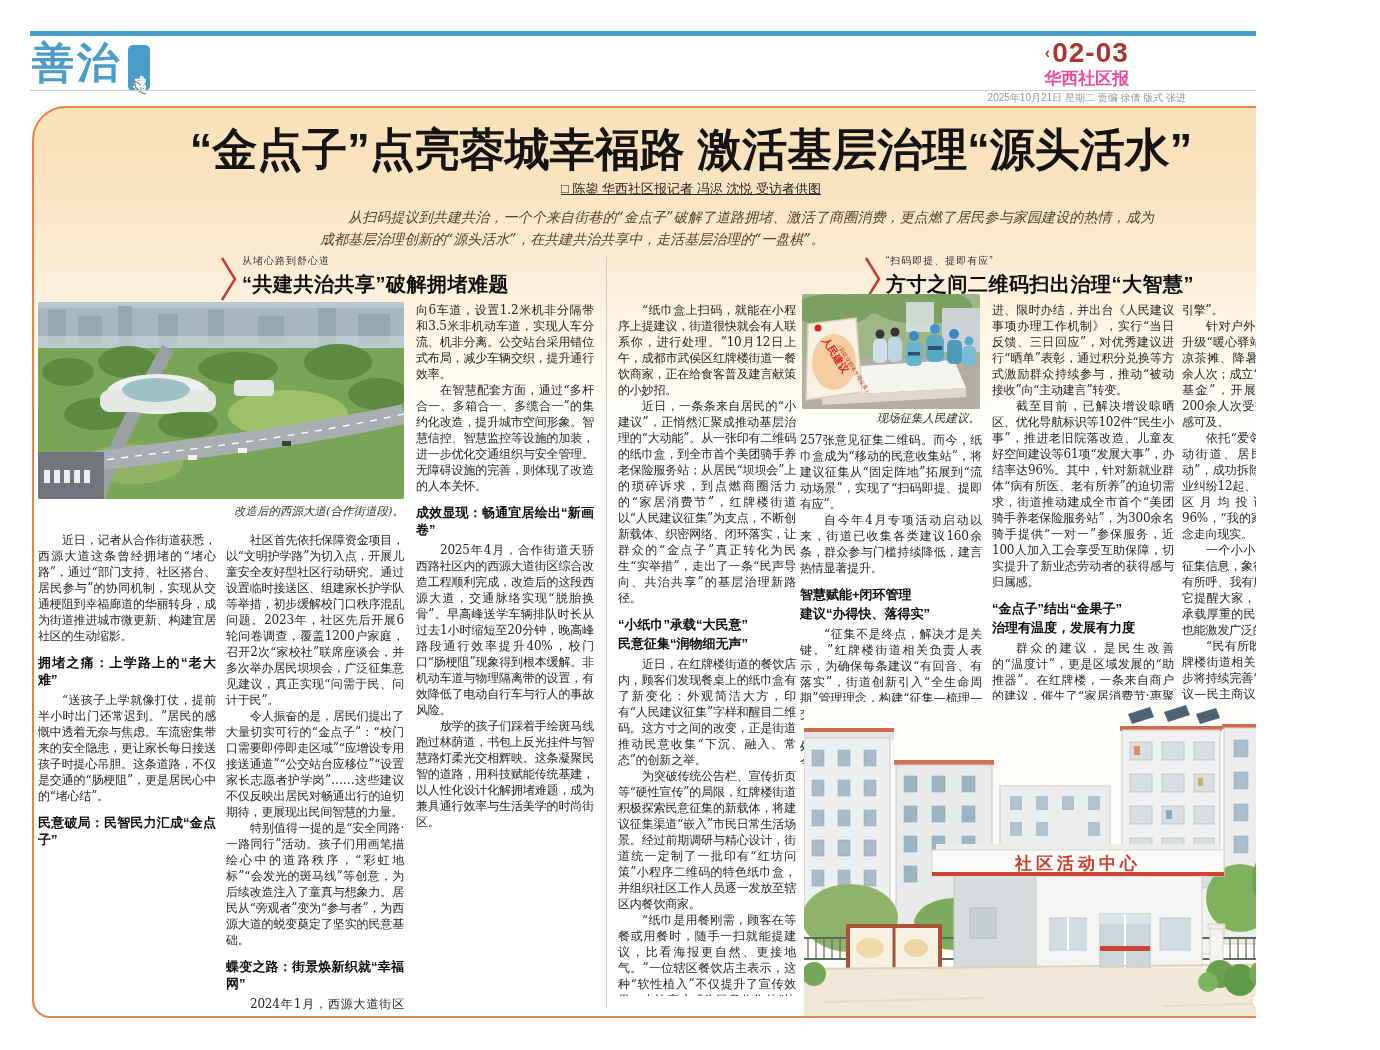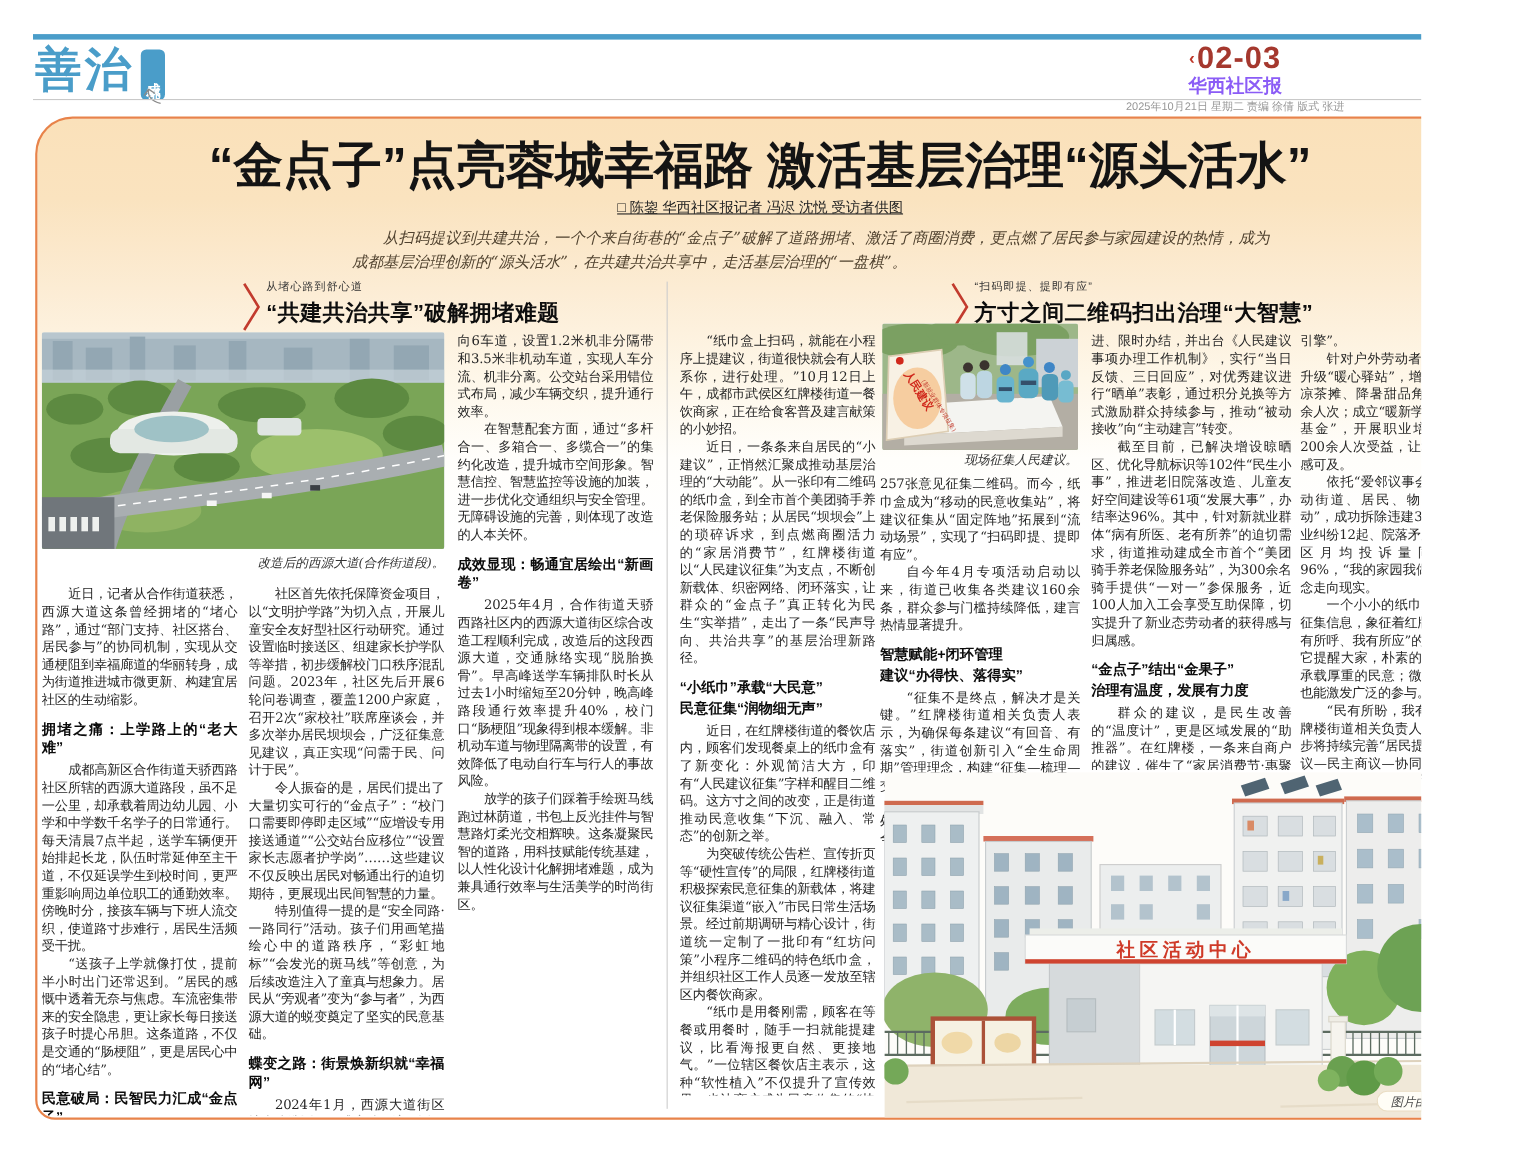--- a/index.html
+++ b/index.html
@@ -1,32 +1,32 @@
 <!DOCTYPE html>
 <html><head>
 <meta charset="utf-8">
 <style>
   html,body{margin:0;padding:0;background:#ffffff;}
   .page{position:relative;width:1256px;height:1050px;background:#fff;overflow:hidden;
-        font-family:"Liberation Sans",sans-serif;color:#222;padding-left:36px;}
+        font-family:"Liberation Sans",sans-serif;color:#222;}
   .topbar{position:absolute;left:30px;top:31px;width:1322px;height:5px;background:#4a9dc9;}
   .header-rule{position:absolute;left:30px;top:90px;width:1322px;height:1px;background:#c9c9c9;}
 
   .brand{position:absolute;left:32px;top:42px;display:flex;align-items:flex-start;}
   .brand-main{font-family:"DejaVu Serif",serif;font-weight:bold;font-size:42px;line-height:1;
               color:#4a9dc9;letter-spacing:3px;}
   .brand-badge{margin-left:6px;margin-top:3px;width:22px;height:46px;background:#4a9dc9;color:#fff;
                border-radius:5px;writing-mode:vertical-rl;text-orientation:upright;font-size:13px;
                font-weight:bold;display:flex;align-items:center;justify-content:center;letter-spacing:3px;}
   .brand-doodle{position:absolute;left:128px;top:78px;}
 
   .pageinfo{position:absolute;right:70px;top:38px;text-align:center;line-height:1.1;}
   .pagenum{font-size:28px;font-weight:bold;color:#a5382e;letter-spacing:1px;}
   .pagenum .pfx{font-size:16px;font-weight:bold;color:#c0392b;vertical-align:4px;margin-right:1px;}
-  .masthead{font-size:17px;font-weight:bold;color:#8b5cf6;margin-top:1px;}
+  .masthead{font-size:17px;font-weight:bold;color:#ec4899;margin-top:1px;}
   .dateline{font-size:10px;color:#979797;margin-top:4px;}
   .qr{position:absolute;left:1318px;top:40px;}
 
   .panel{position:absolute;left:32px;top:106px;width:1318px;height:912px;box-sizing:border-box;
          border:2px solid #e8834a;border-radius:34px 18px 34px 18px;overflow:hidden;
          background:linear-gradient(180deg,#fae1ba 0%,#fae3bf 8%,#fcecd4 17%,#fef7e9 26%,#fffefb 34%,#ffffff 42%);}
 
   .headline{position:absolute;left:0;right:0;top:12px;margin:0;text-align:center;
             font-size:45px;font-weight:bold;color:#141414;letter-spacing:0;}
   .byline{position:absolute;left:0;right:0;top:72px;text-align:center;font-size:13px;color:#222;text-decoration:underline;}
@@ -181,21 +181,20 @@
           <rect x="200" y="146" width="9" height="5" fill="#f5f5f5"></rect>
           <rect x="244" y="139" width="9" height="5" fill="#3a3f44"></rect>
         </g>
       </svg>
     </div>
     <div class="caption" style="left:4px;top:396px;width:366px;">改造后的西源大道(合作街道段)。</div>
 
     <div class="col" style="left:4px;top:424px;height:482px;">
         <p>近日，记者从合作街道获悉，西源大道这条曾经拥堵的“堵心路”，通过“部门支持、社区搭台、居民参与”的协同机制，实现从交通梗阻到幸福廊道的华丽转身，成为街道推进城市微更新、构建宜居社区的生动缩影。</p>
         <h4>拥堵之痛：上学路上的“老大难”</h4>
-        <p>成都高新区合作街道天骄西路社区所辖的西源大道路段，虽不足一公里，却承载着周边幼儿园、小学和中学数千名学子的日常通行。每天清晨7点半起，送学车辆便开始排起长龙，队伍时常延伸至主干道，不仅延误学生到校时间，更严重影响周边单位职工的通勤效率。傍晚时分，接孩车辆与下班人流交织，使道路寸步难行，居民生活频受干扰。</p>
         <p>“送孩子上学就像打仗，提前半小时出门还常迟到。”居民的感慨中透着无奈与焦虑。车流密集带来的安全隐患，更让家长每日接送孩子时提心吊胆。这条道路，不仅是交通的“肠梗阻”，更是居民心中的“堵心结”。</p>
         <h4>民意破局：民智民力汇成“金点子”</h4>
       </div>
     <div class="col" style="left:192px;top:424px;height:482px;">
         <p>社区首先依托保障资金项目，以“文明护学路”为切入点，开展儿童安全友好型社区行动研究。通过设置临时接送区、组建家长护学队等举措，初步缓解校门口秩序混乱问题。2023年，社区先后开展6轮问卷调查，覆盖1200户家庭，召开2次“家校社”联席座谈会，并多次举办居民坝坝会，广泛征集意见建议，真正实现“问需于民、问计于民”。</p>
         <p>令人振奋的是，居民们提出了大量切实可行的“金点子”：“校门口需要即停即走区域”“应增设专用接送通道”“公交站台应移位”“设置家长志愿者护学岗”……这些建议不仅反映出居民对畅通出行的迫切期待，更展现出民间智慧的力量。</p>
         <p>特别值得一提的是“安全同路·一路同行”活动。孩子们用画笔描绘心中的道路秩序，“彩虹地标”“会发光的斑马线”等创意，为后续改造注入了童真与想象力。居民从“旁观者”变为“参与者”，为西源大道的蜕变奠定了坚实的民意基础。</p>
         <h4>蝶变之路：街景焕新织就“幸福网”</h4>
         <p>2024年1月，西源大道街区综合改造工程正式启动。这一工程以“畅通出行、诗意栖居”为核心理念，在充分吸收居民意见的基础上，从道路、景观、智慧配套三大维度同步推进，实现功能与美学的统一。</p>
       </div>

